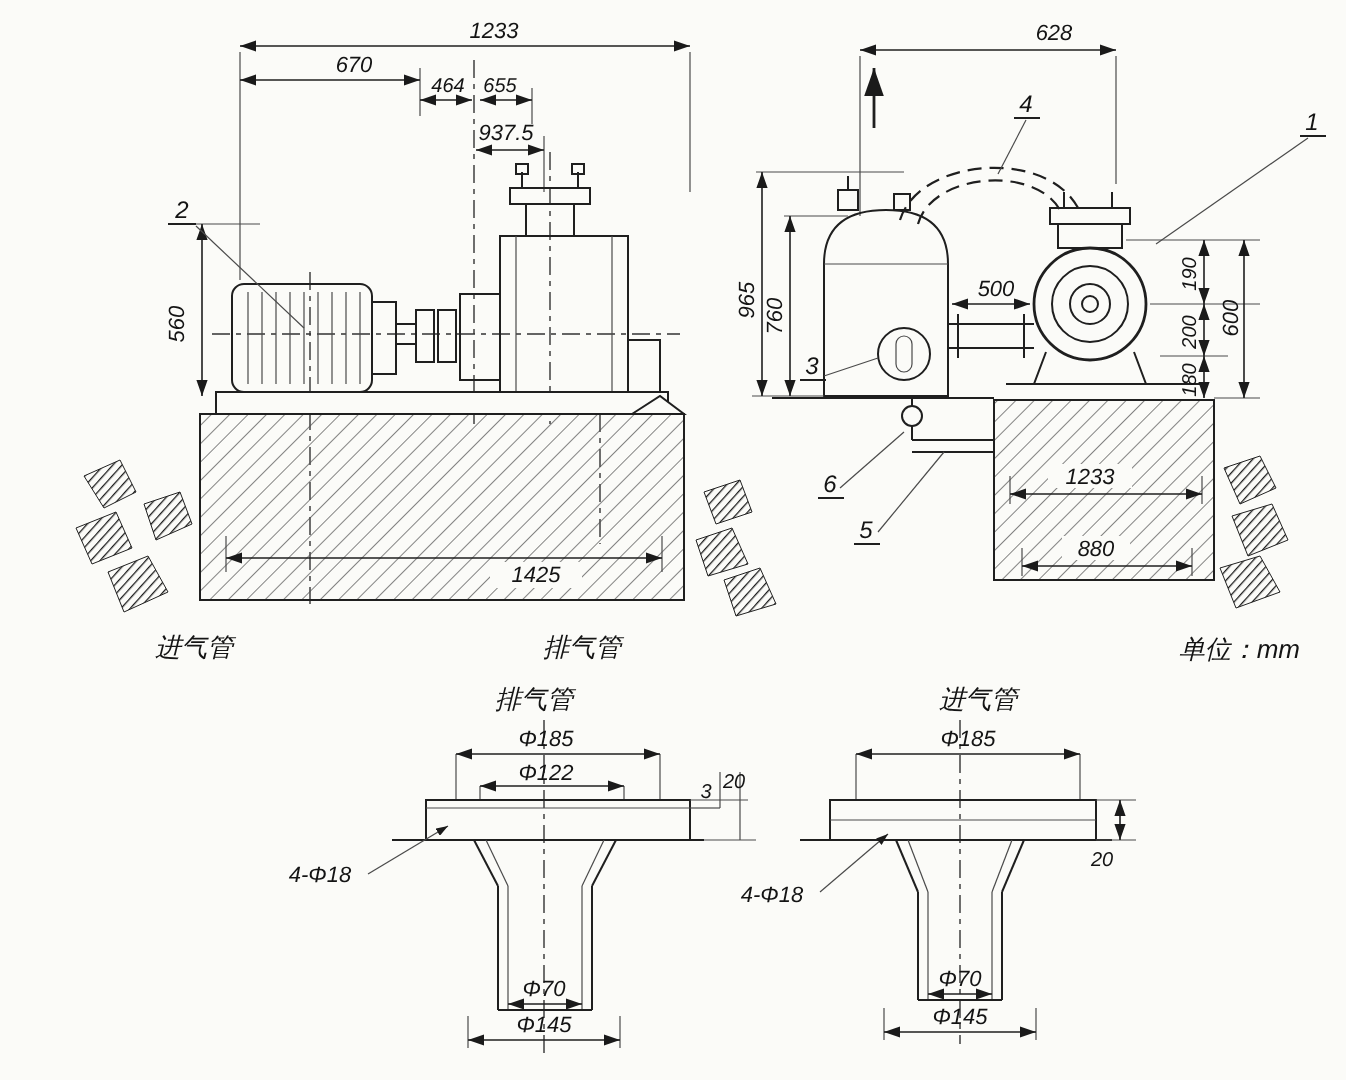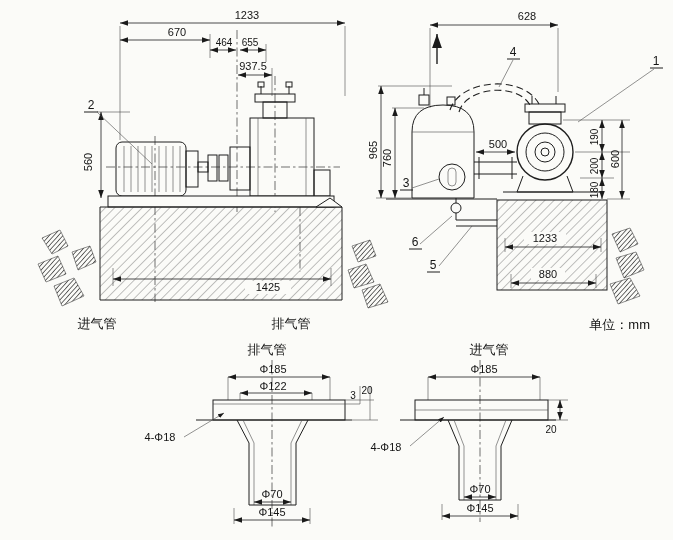--- a/index.html
+++ b/index.html
@@ -1,16 +1,16 @@
 <!DOCTYPE html>
 <html><head>
 <meta charset="utf-8">
 <style>
   html,body{margin:0;padding:0;background:#e8e8e8;}
-  .sheet{width:673px;height:540px;background:#fbfbf8;position:relative;overflow:hidden;}
+  .sheet{width:673px;height:540px;background:#fbfbf8;position:relative;overflow:hidden;font-style:italic;}
   svg text{font-family:"Liberation Sans","DejaVu Sans",sans-serif;fill:#141414;}
   text.dim{font-size:11px;}
   text.sm{font-size:10px;}
   text.co{font-size:12px;}
   text.zh{font-size:13px;}
   .mid{text-anchor:middle;}
   .end{text-anchor:end;}
   .s{stroke:#1f1f1f;stroke-width:1;fill:none;}
   .s2{stroke:#1f1f1f;stroke-width:1.4;fill:none;}
   .t{stroke:#4a4a4a;stroke-width:.6;fill:none;}

